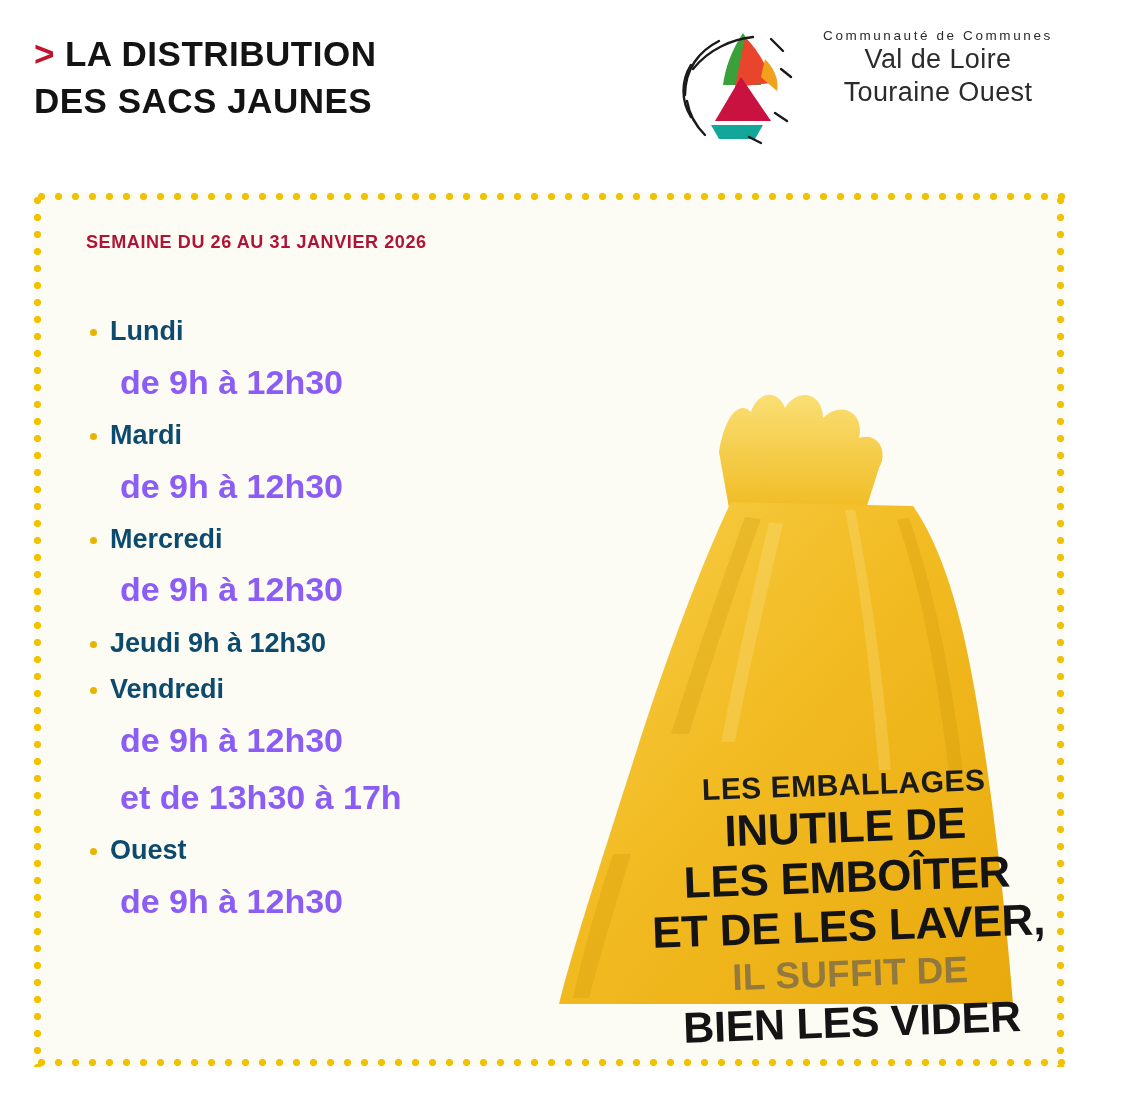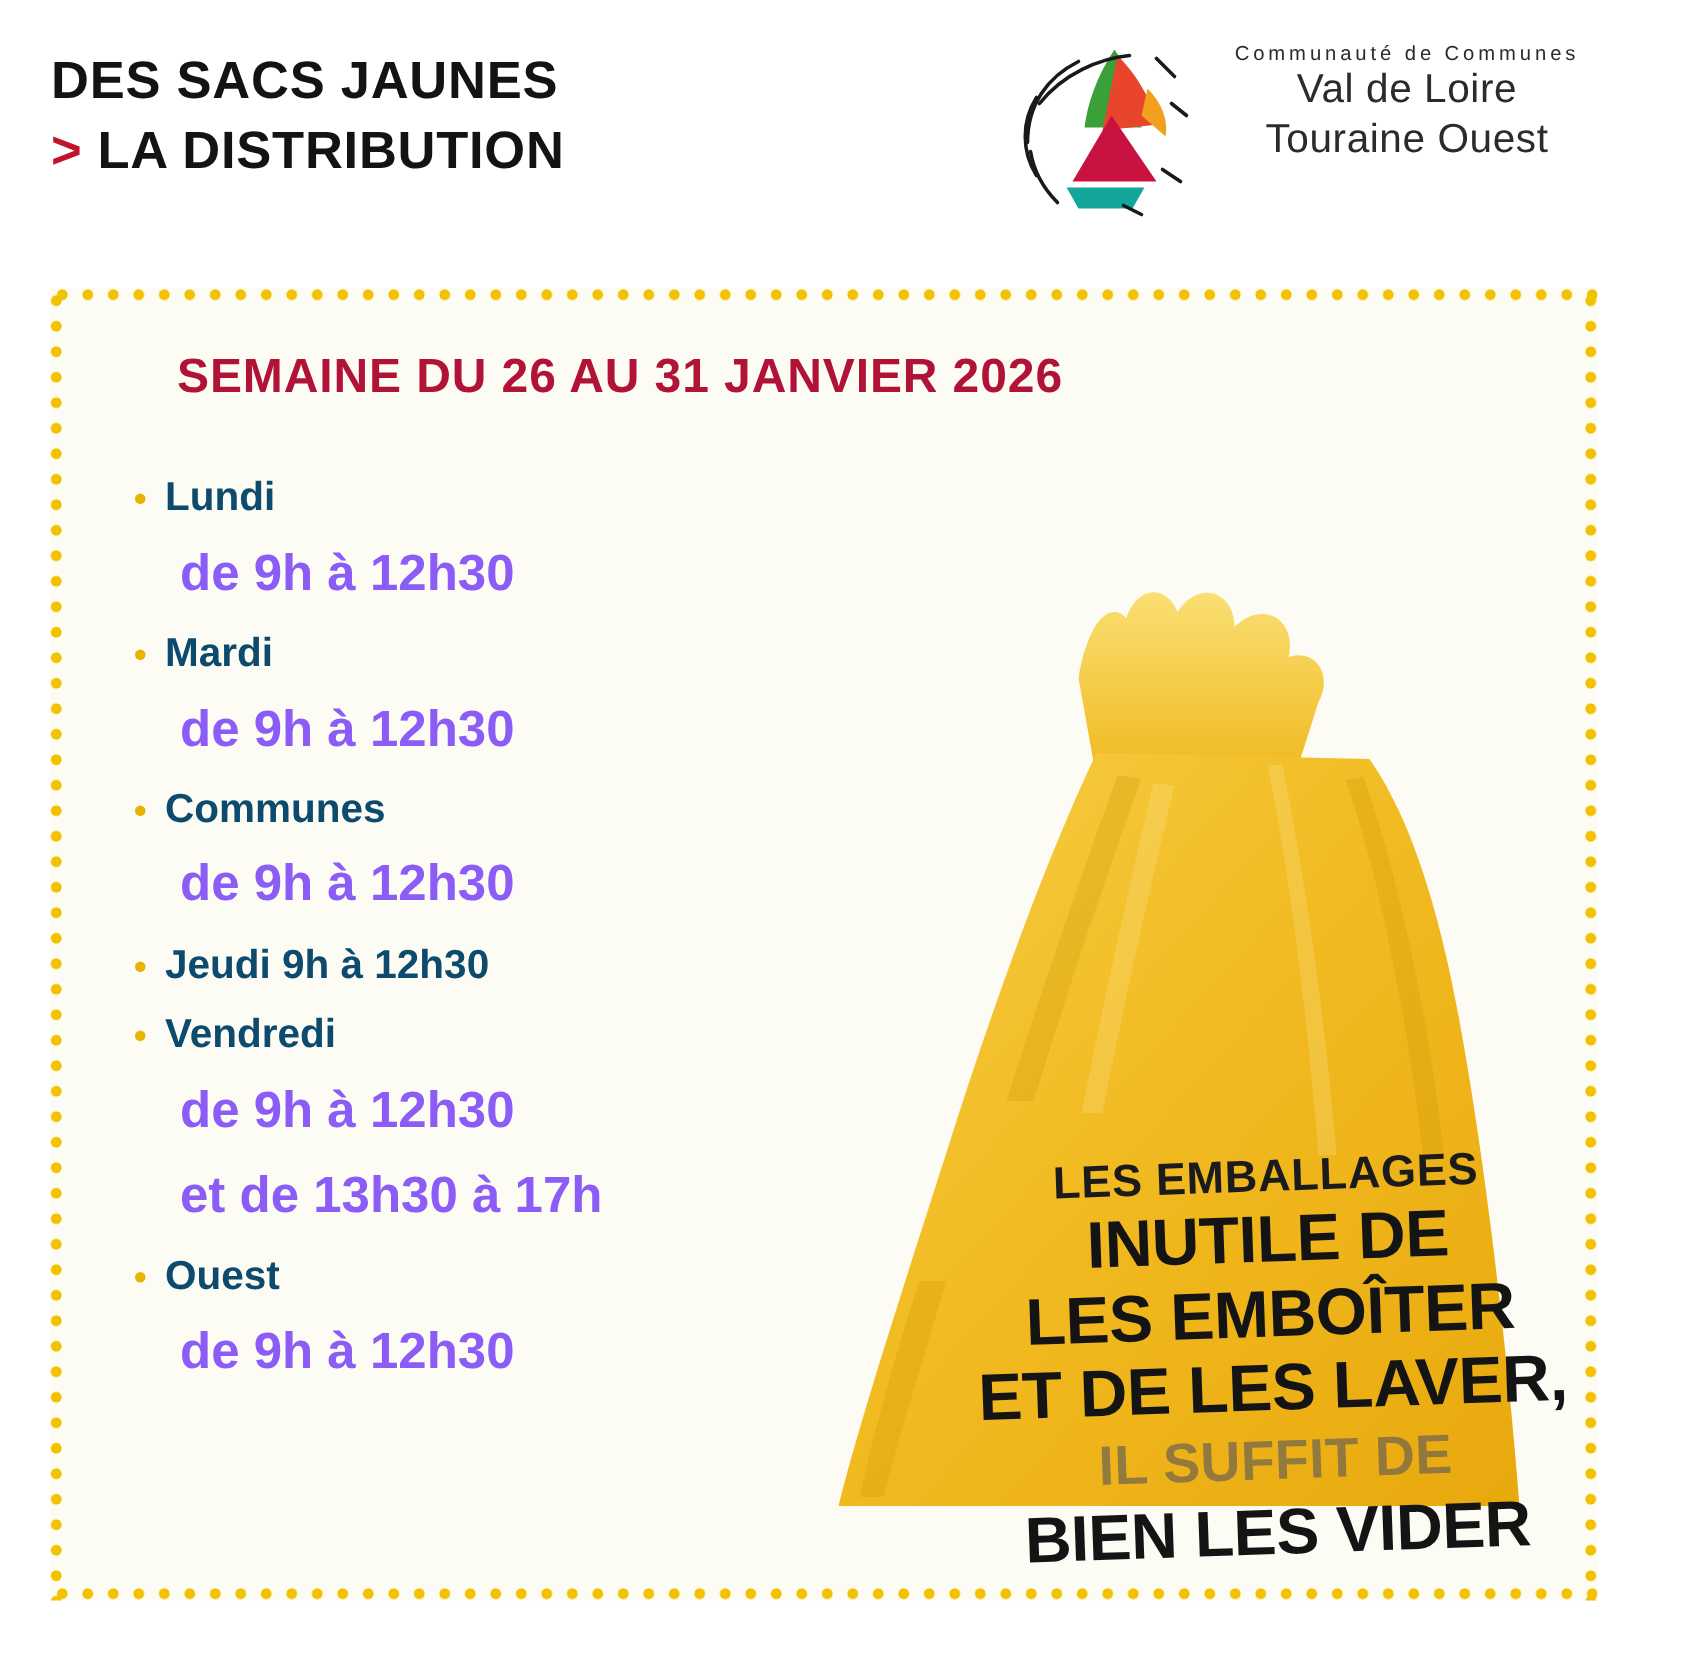--- a/index.html
+++ b/index.html
@@ -112,27 +112,26 @@
     background-size: 9px 17px;
     background-repeat: repeat-y;
   }
   .dots-left { left: 0; }
   .dots-right { right: 0; }
 
   .week-title {
     position: absolute;
     left: 53px;
     top: 40px;
-    font-size: 32px;
+    font-size: 18px;
     font-weight: bold;
     letter-spacing: 0.6px;
     color: #b01335;
     text-transform: uppercase;
     white-space: nowrap;
-    margin-left: 32px;
   }
 
   .schedule {
     position: absolute;
     left: 52px;
     top: 118px;
     width: 470px;
   }
   .day-block {
     margin-bottom: 3px;
@@ -215,24 +214,24 @@
     line-height: 1.16;
     letter-spacing: -0.3px;
   }
 </style>
 </head>
 <body>
 
 <div class="header">
 
   <div class="title-block">
-    <div class="title-line">DES SACS JAUNES</div>
     <div class="title-line">
       <span class="title-arrow">&gt;</span><span>LA DISTRIBUTION</span>
     </div>
+    <div class="title-line">DES SACS JAUNES</div>
   </div>
 
   <div class="logo">
     <div class="logo-mark">
       <svg width="125" height="120" viewBox="0 0 125 120" xmlns="http://www.w3.org/2000/svg">
         <path d="M68 8 C56 26 50 44 48 60 L86 60 C84 40 78 22 68 8 Z" fill="#3aa03a"></path>
         <path d="M70 12 C82 24 92 40 97 58 L60 62 Z" fill="#e8452c"></path>
         <path d="M40 96 L96 96 L66 52 Z" fill="#c9123f"></path>
         <path d="M36 100 L88 100 L80 114 L44 114 Z" fill="#13a69b"></path>
         <path d="M90 34 C100 44 104 56 102 66 L86 52 Z" fill="#f2a11e"></path>
@@ -278,21 +277,21 @@
       <div class="day-name">
         <span class="bullet"></span>
         <span>Mardi</span>
       </div>
       <div class="day-hours">de 9h à 12h30</div>
     </div>
 
     <div class="day-block">
       <div class="day-name">
         <span class="bullet"></span>
-        <span>Communes</span>
+        <span>Mercredi</span>
       </div>
       <div class="day-hours">de 9h à 12h30</div>
     </div>
 
     <div class="day-block">
       <div class="day-name">
         <span class="bullet"></span>
         <span>Jeudi 9h à 12h30</span>
       </div>
     </div>

